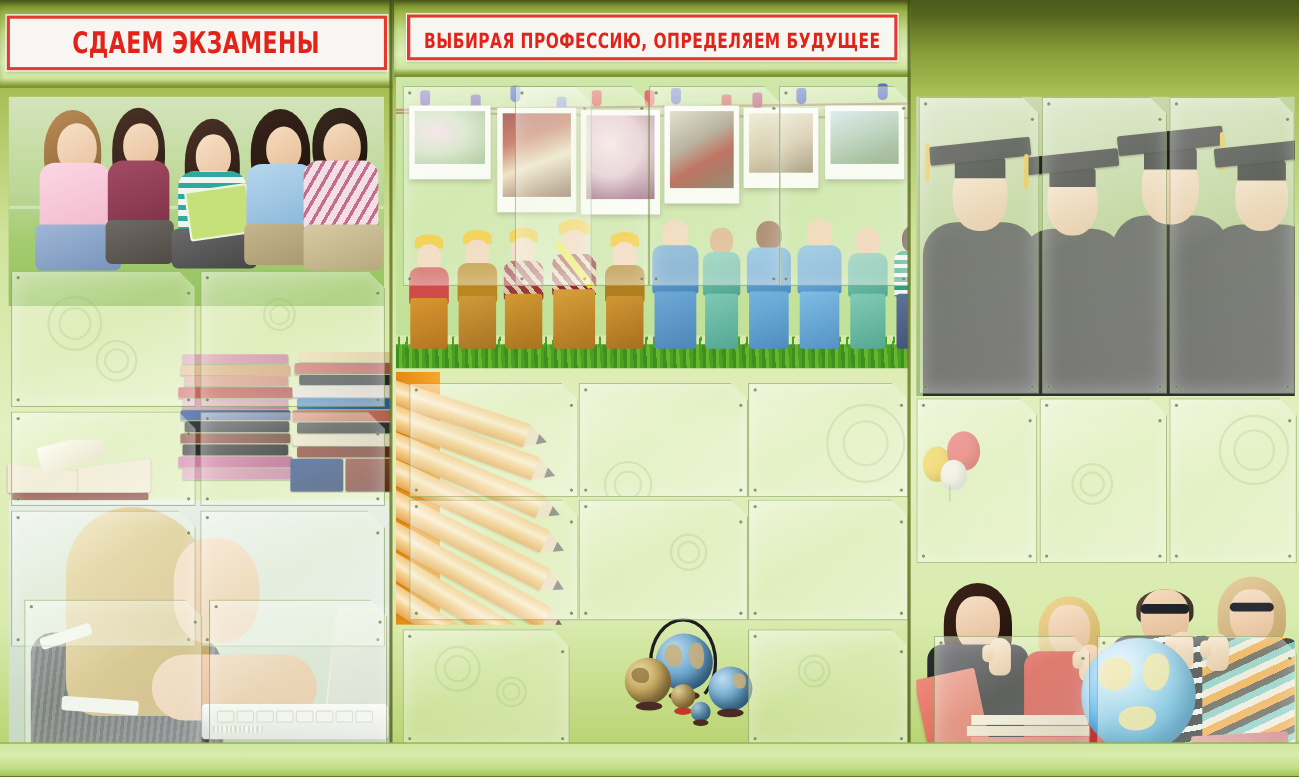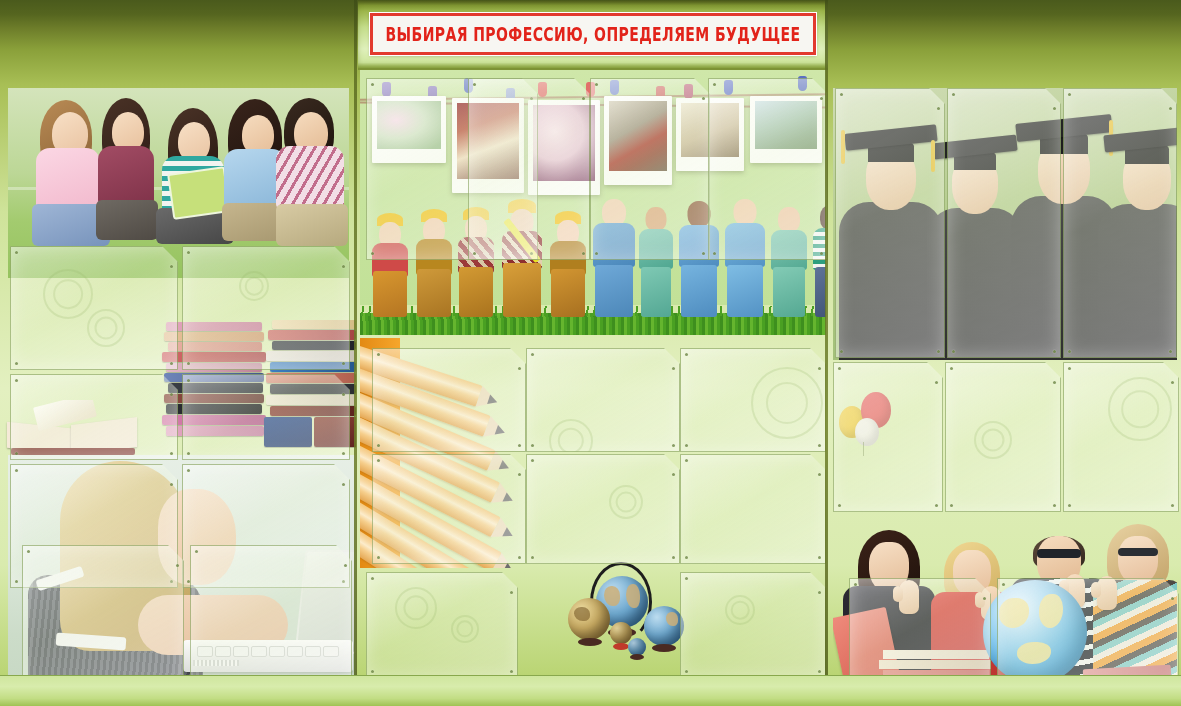--- a/index.html
+++ b/index.html
@@ -38,21 +38,21 @@
 
   .title-plate{
     background:#f7f6f2;
     border:3px solid #e23a2e;
     outline:1px solid #ffffff;
     box-shadow:0 1px 3px rgba(0,0,0,.25);
     display:flex;align-items:center;justify-content:center;
     padding:4px 10px;
   }
   .panel-left .title-plate{width:320px;height:36px;}
-  .panel-mid  .title-plate{width:420px;height:28px;}
+  .panel-mid  .title-plate{width:420px;height:28px;align-items:flex-end;}
   .panel-right .title-plate{width:320px;height:38px;}
 
   .title-text{
     color:#e2231a;font-weight:bold;
     font-family:"Liberation Sans Narrow","DejaVu Sans Condensed","Liberation Sans",sans-serif;
     transform:scaleX(.82);transform-origin:center;
     white-space:nowrap;letter-spacing:.5px;line-height:1;
   }
   .panel-left .title-text{font-size:27px;}
   .panel-mid  .title-text{font-size:19px;}
@@ -301,20 +301,25 @@
         <div class="key" style="left:50px;"></div>
           <div class="key" style="left:68px;"></div>
         <div class="key" style="left:86px;"></div>
           <div class="key" style="left:104px;"></div>
         <div class="key" style="left:122px;"></div>
           <div class="key" style="left:140px;"></div>
         <div style="position:absolute;left:10px;top:20px;width:46px;height:6px;background:repeating-linear-gradient(90deg,#cfd2cd 0 2px,#f4f5f2 2px 4px);"></div>
       </div>
     </div>
 
+    <div class="header">
+      <div class="title-plate">
+        <span class="title-text">СДАЕМ ЭКЗАМЕНЫ</span>
+      </div>
+    </div>
 
     <div class="pocket" style="left:10px;top:246px;width:166px;height:122px;">
       <i class="screw tl"></i>
         <i class="screw tr"></i>
         <i class="screw bl"></i>
         <i class="screw br"></i>
       <i class="ring" style="left:32px;top:22px;width:46px;height:46px;"></i>
       <i class="ring" style="left:76px;top:62px;width:34px;height:34px;"></i>
     </div>
     <div class="pocket" style="left:182px;top:246px;width:166px;height:122px;">

